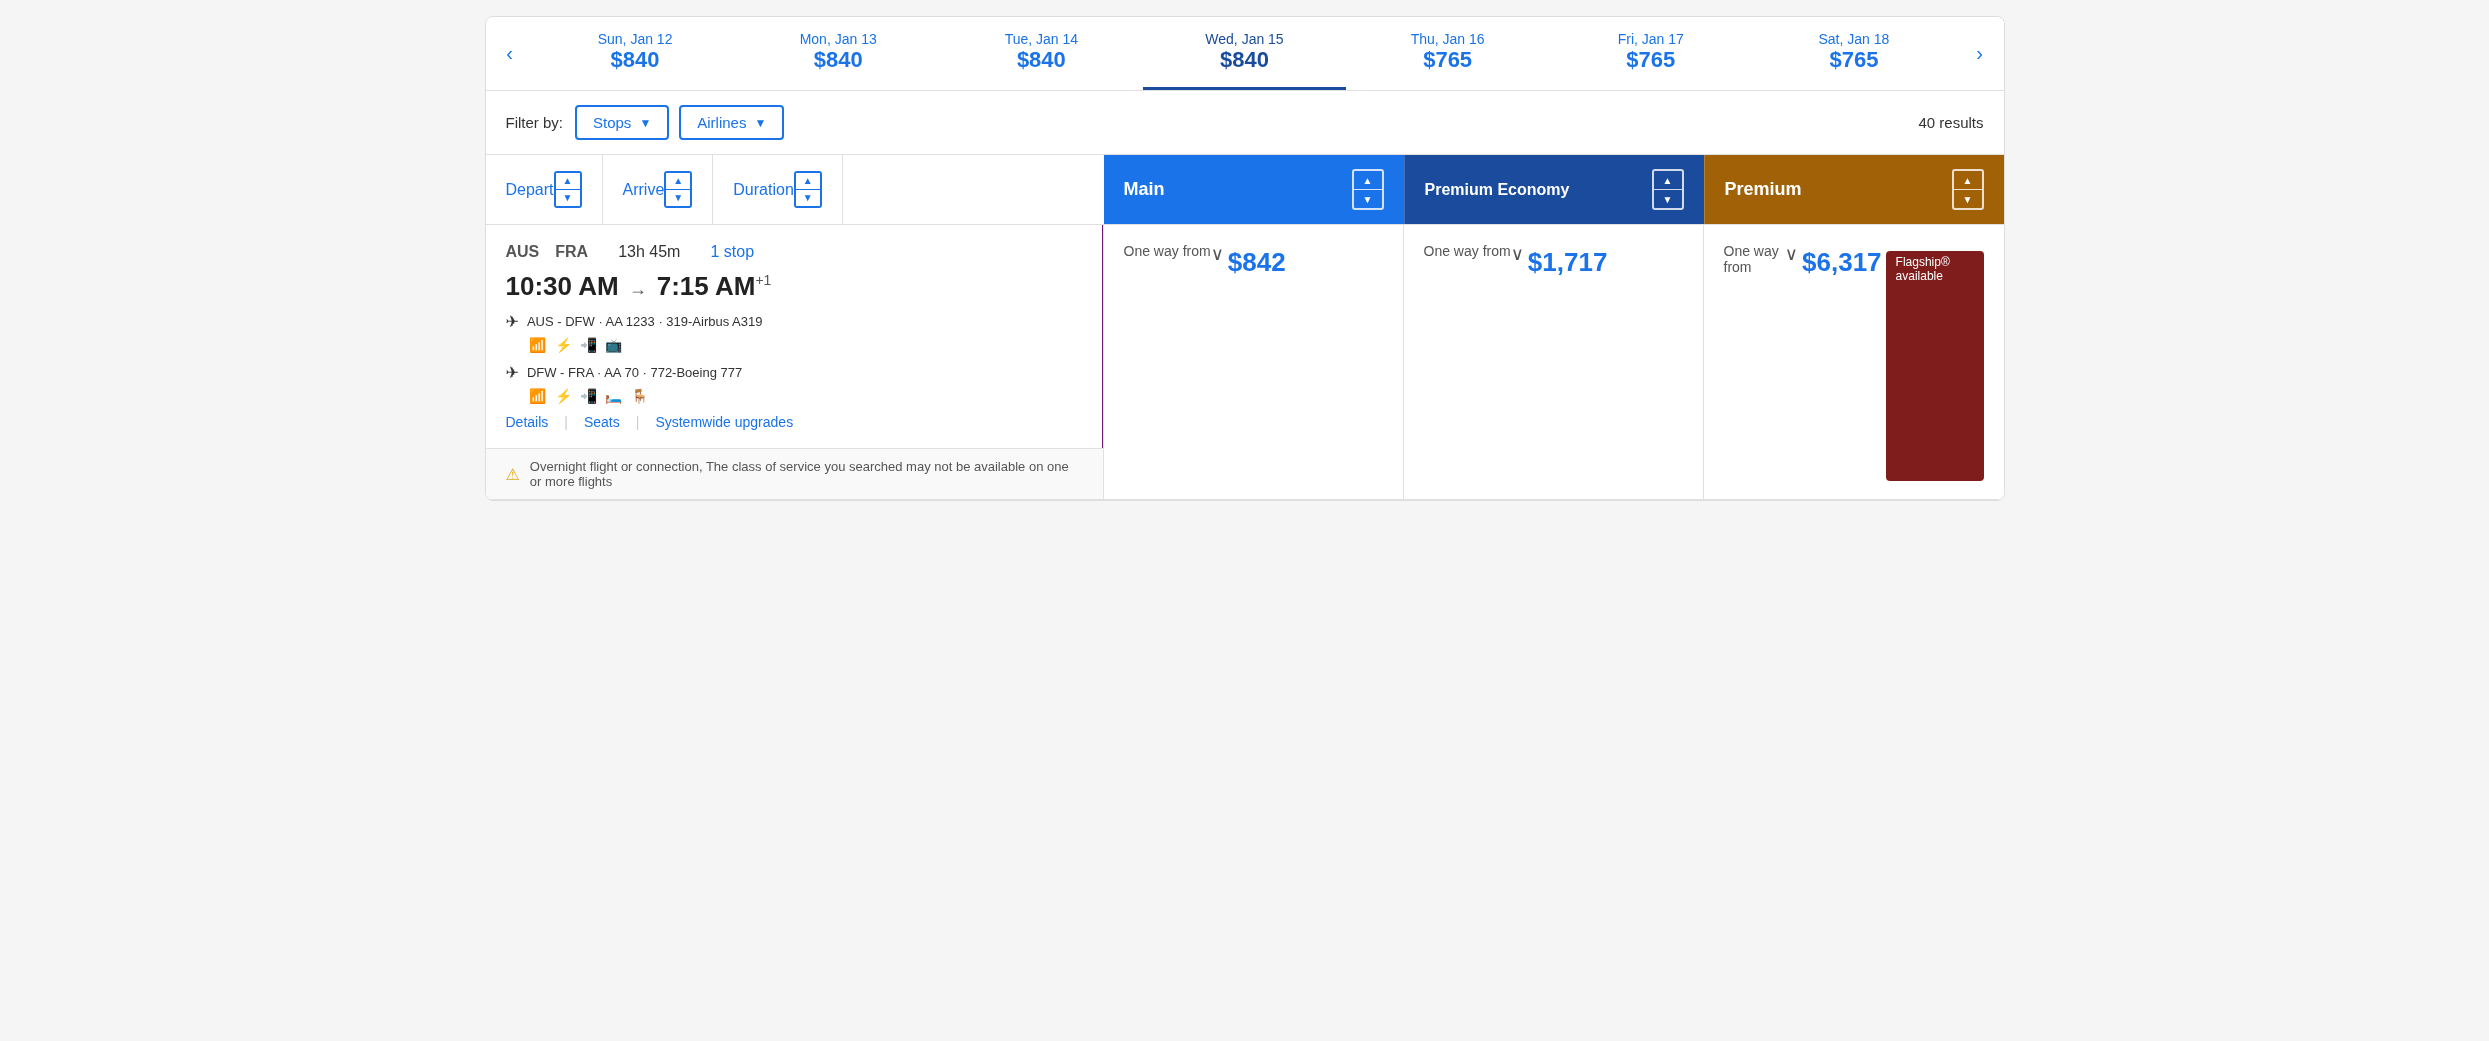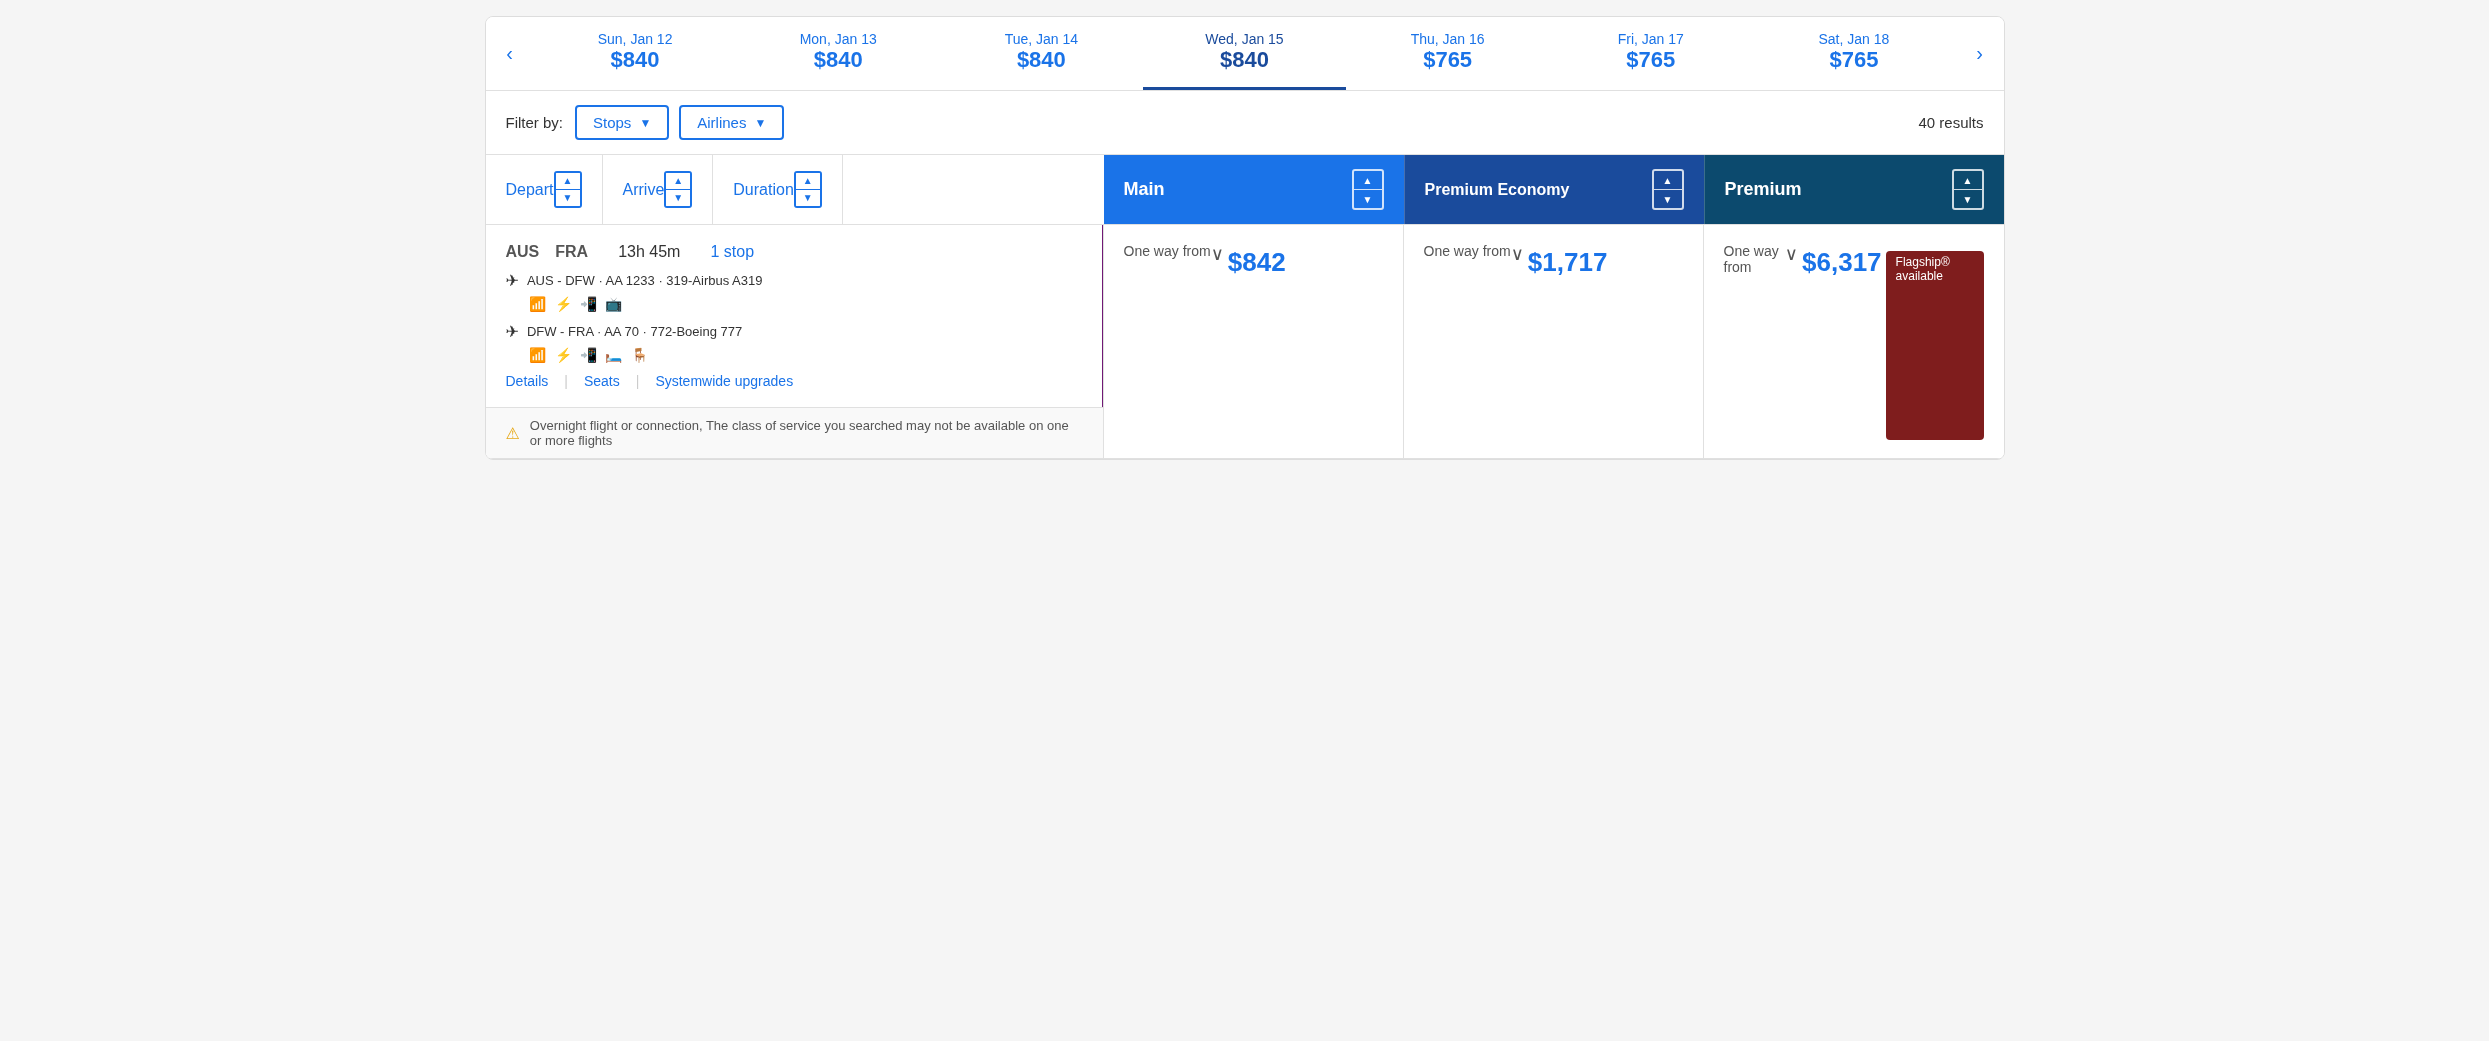--- a/index.html
+++ b/index.html
@@ -191,21 +191,21 @@
       cursor: pointer;
       border-left: 1px solid rgba(255,255,255,0.2);
     }
 
     .col-premium {
       flex: 0 0 300px;
       display: flex;
       align-items: center;
       justify-content: space-between;
       padding: 14px 20px;
-      background: #0c4a6e;
+      background: #a16207;
       color: #fff;
       font-size: 18px;
       font-weight: 700;
       cursor: pointer;
       border-left: 1px solid rgba(255,255,255,0.2);
     }
 
     .col-sort-btns {
       display: flex;
       flex-direction: column;
@@ -529,20 +529,25 @@
       <div class="flight-info-wrapper">
         <div class="flight-info">
           <div class="flight-header">
             <div class="airport-codes">
               <span class="airport-code">AUS</span>
               <span class="airport-code">FRA</span>
             </div>
             <span class="duration-text">13h 45m</span>
             <span class="stops-text">1 stop</span>
           </div>
+          <div class="flight-times">
+            <span class="depart-time">10:30 AM</span>
+            <span class="arrow-icon">→</span>
+            <span class="arrive-time">7:15 AM<sup class="arrive-day">+1</sup></span>
+          </div>
           <div class="flight-legs">
 
       <div class="flight-leg">
         <span class="plane-icon">✈</span>
         <span class="leg-text">AUS - DFW · AA 1233 · 319-Airbus A319</span>
       </div>
       <div class="amenities">
                   <span class="amenity-icon">📶</span>
                   <span class="amenity-icon">⚡</span>
                   <span class="amenity-icon">📲</span>

